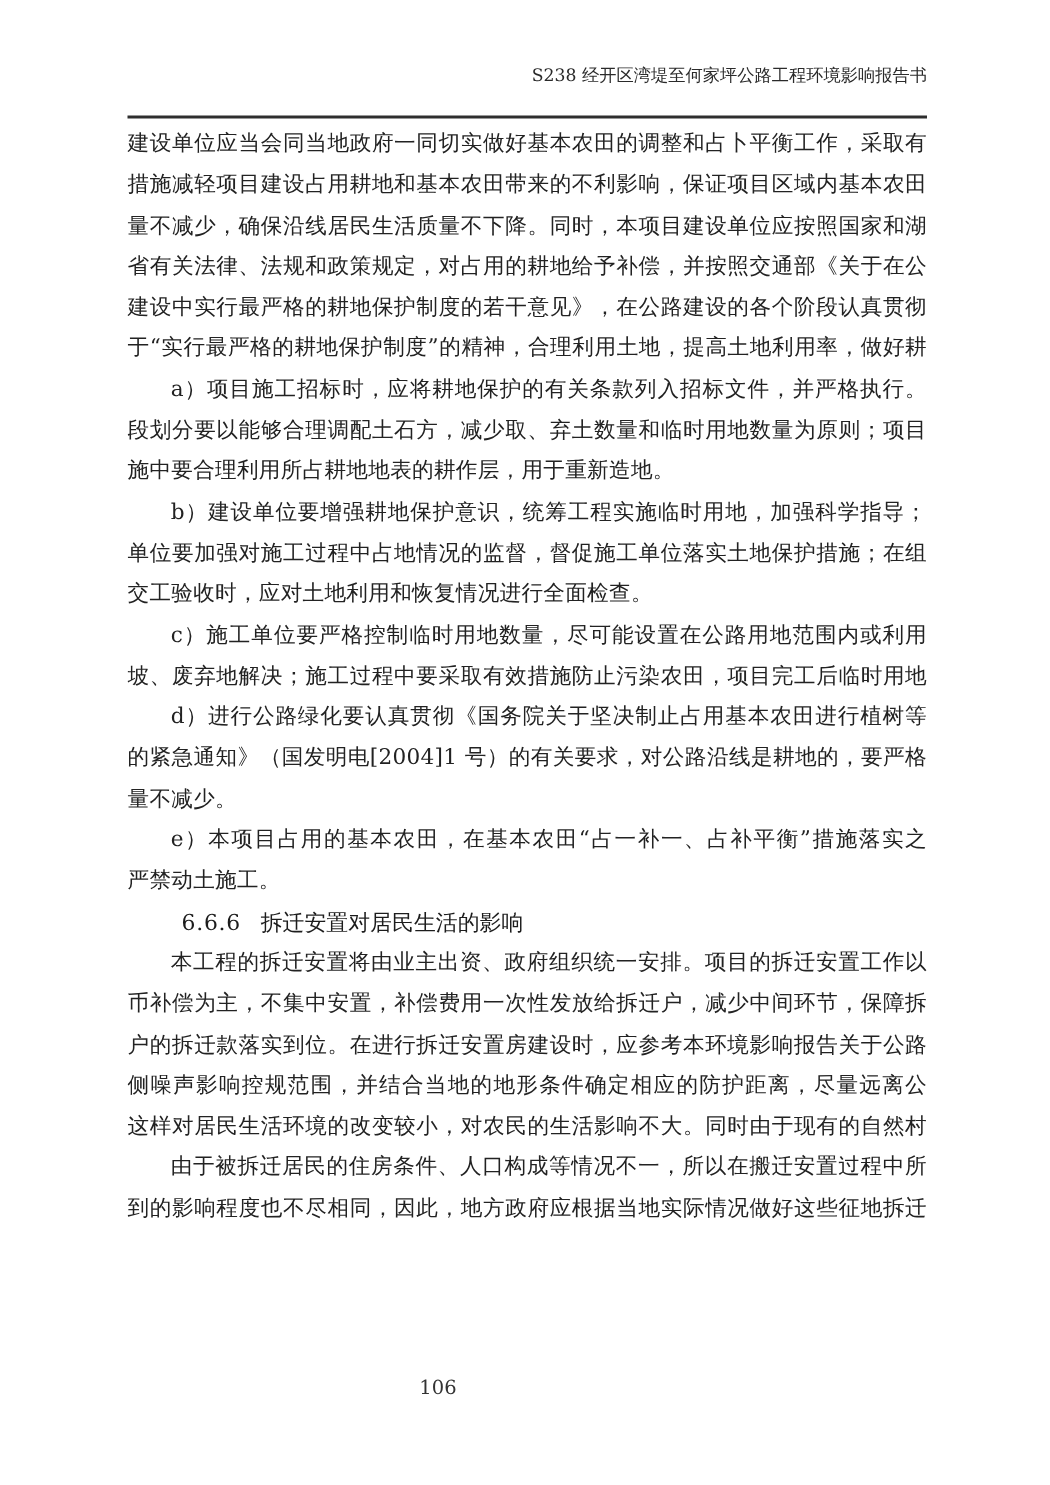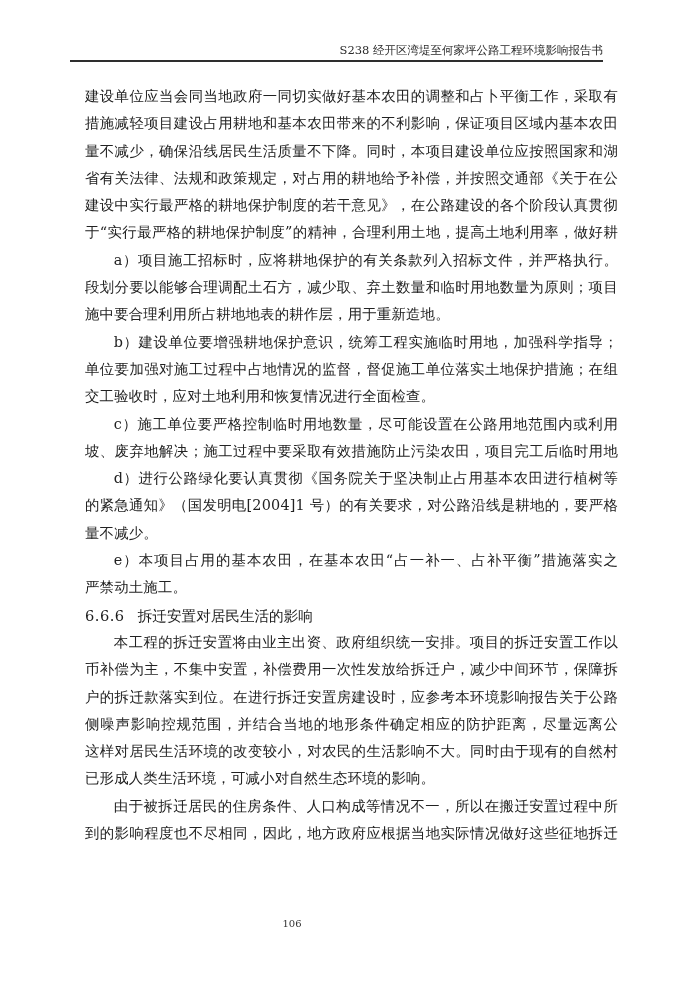--- a/index.html
+++ b/index.html
@@ -8,26 +8,26 @@
     background: #ffffff;
     font-family: "DejaVu Serif", "Liberation Serif", serif;
     color: #1e1e1e;
     position: relative;
     overflow: hidden;
   }
   .page { position: absolute; inset: 0; background: #ffffff; }
 
   .running-header {
     position: absolute;
-    top: 42px; left: 70px; width: 533px;
+    top: 42px; left: 85px; width: 533px;
     text-align: right;
     font-size: 11.5px;
     line-height: 17px;
     color: #2a2a2a;
-    padding-bottom: 1px;
+    padding-bottom: 18px;
     border-bottom: 2px solid #2e2e2e;
   }
 
   .content {
     position: absolute;
     top: 83px; left: 85px; width: 533px;
   }
   .line {
     font-size: 14.4px;
     line-height: 27.3px;
@@ -41,27 +41,27 @@
   .line.just { text-align-last: justify; }
   .line.endline { text-align-last: left; }
   .line.indent { text-indent: 2em; }
 
   .section-heading {
     font-size: 14.6px;
     line-height: 27.3px;
     height: 27.3px;
     color: #1c1c1c;
   }
-  .section-heading .num { margin-right: 0.9em; letter-spacing: 0.5px; }
+  .section-heading .num { margin-right: 0.9em; letter-spacing: 0.5px; margin-left: 36px; }
 
   .page-number {
     position: absolute;
     top: 918px; left: 0; width: 584px;
     text-align: center;
-    font-size: 10px;
+    font-size: 13px;
     color: #333333;
   }
 </style>
 </head>
 <body>
 
 <div class="page">
 
   <div class="running-header">
     <span>S238 经开区湾堤至何家坪公路工程环境影响报告书</span>
@@ -94,21 +94,20 @@
     <div class="section-heading">
       <span class="num">6.6.6</span><span>拆迁安置对居民生活的影响</span>
     </div>
 
     <div id="section2-lines">
         <div class="line just indent">本工程的拆迁安置将由业主出资、政府组织统一安排。项目的拆迁安置工作以货</div>
         <div class="line just">币补偿为主，不集中安置，补偿费用一次性发放给拆迁户，减少中间环节，保障拆迁</div>
         <div class="line just">户的拆迁款落实到位。在进行拆迁安置房建设时，应参考本环境影响报告关于公路两</div>
         <div class="line just">侧噪声影响控规范围，并结合当地的地形条件确定相应的防护距离，尽量远离公路。</div>
         <div class="line just">这样对居民生活环境的改变较小，对农民的生活影响不大。同时由于现有的自然村落</div>
-        <div class="line endline">已形成人类生活环境，可减小对自然生态环境的影响。</div>
         <div class="line just indent">由于被拆迁居民的住房条件、人口构成等情况不一，所以在搬迁安置过程中所受</div>
         <div class="line just">到的影响程度也不尽相同，因此，地方政府应根据当地实际情况做好这些征地拆迁户</div>
       </div>
 
   </div>
 
   <div class="page-number">106</div>
 
 </div>
 

